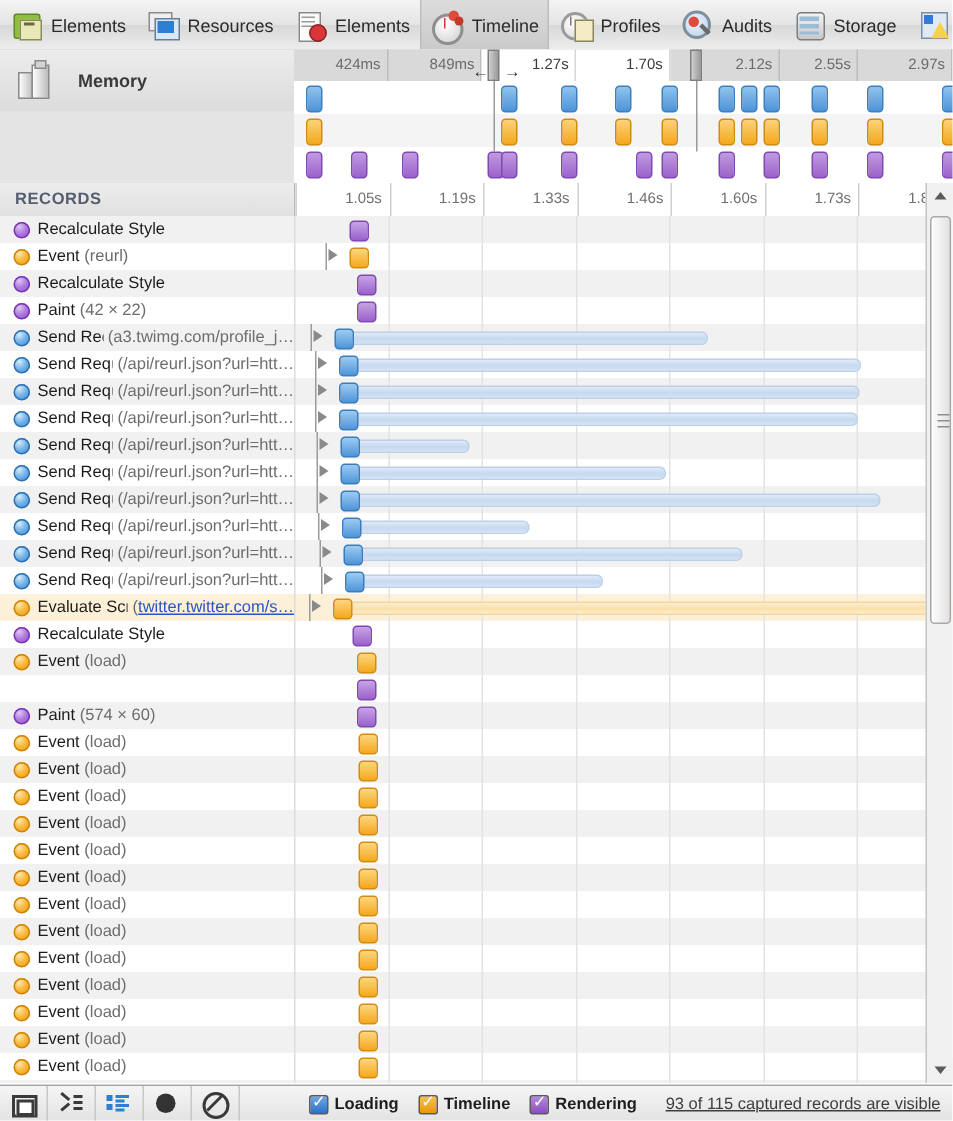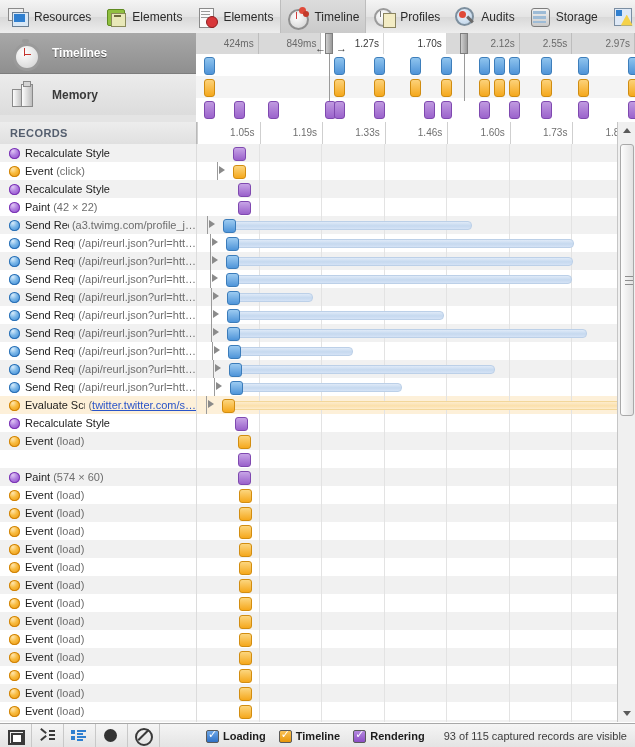--- a/index.html
+++ b/index.html
@@ -111,43 +111,43 @@
      background:linear-gradient(to bottom,#f5f5f5,#e3e3e3);border-top:1px solid #a8a8a8;
      display:flex;align-items:center;}
   .sbtn{width:31px;height:24px;border-right:1px solid #c8c8c8;position:relative;cursor:default;}
   .filters{position:absolute;left:206px;top:0;height:24px;display:flex;align-items:center;gap:13px;}
   .chk{display:flex;align-items:center;gap:4px;font-size:11px;font-weight:bold;color:#1d1d1d;}
   .cbox{width:11px;height:11px;border:1px solid #5a5a5a;border-radius:2px;position:relative;}
   .cbox:after{content:"✓";position:absolute;left:1px;top:-3px;font-size:11px;color:#fff;font-weight:bold;}
   .cb-load{background:linear-gradient(to bottom,#6fa8e8,#2f71c6);}
   .cb-script{background:linear-gradient(to bottom,#f8c257,#e89608);}
   .cb-render{background:linear-gradient(to bottom,#b488df,#8d4ec6);}
-  .stext{position:absolute;right:8px;top:0;line-height:24px;font-size:11px;color:#3d3d3d;}
+  .stext{position:absolute;right:8px;top:0;line-height:24px;font-size:11px;color:#3d3d3d;text-decoration:underline;}
 </style>
 </head>
 <body>
 
 <div class="app">
 
   <div class="toolbar" id="toolbar">
+      <div class="tab">
+        <span class="ti">
+          <i style="position: absolute; left: 2px; top: 3px; width: 16px; height: 15px; background: rgb(143, 191, 63); border: 1px solid rgb(95, 138, 33); border-radius: 2px;"></i>
+          <i style="position: absolute; left: 6px; top: 7px; width: 13px; height: 12px; background: rgb(232, 232, 184); border: 1px solid rgb(138, 138, 90);"></i>
+          <i style="position: absolute; left: 9px; top: 9px; width: 7px; height: 2px; background: rgb(106, 106, 58);"></i>
+        </span>
+        <span class="tlabel">Elements</span>
+      </div>
       <div class="tab">
         <span class="ti">
           <i style="position: absolute; left: 1px; top: 2px; width: 14px; height: 11px; background: rgb(239, 239, 239); border: 1px solid rgb(138, 138, 138);"></i>
           <i style="position: absolute; left: 5px; top: 6px; width: 15px; height: 13px; background: rgb(217, 232, 246); border: 1px solid rgb(106, 126, 146);"></i>
           <i style="position: absolute; left: 7px; top: 8px; width: 11px; height: 8px; background: rgb(47, 127, 208);"></i>
         </span>
         <span class="tlabel">Resources</span>
-      </div>
-      <div class="tab">
-        <span class="ti">
-          <i style="position: absolute; left: 2px; top: 3px; width: 16px; height: 15px; background: rgb(143, 191, 63); border: 1px solid rgb(95, 138, 33); border-radius: 2px;"></i>
-          <i style="position: absolute; left: 6px; top: 7px; width: 13px; height: 12px; background: rgb(232, 232, 184); border: 1px solid rgb(138, 138, 90);"></i>
-          <i style="position: absolute; left: 9px; top: 9px; width: 7px; height: 2px; background: rgb(106, 106, 58);"></i>
-        </span>
-        <span class="tlabel">Elements</span>
       </div>
       <div class="tab">
         <span class="ti">
           <i style="position: absolute; left: 3px; top: 2px; width: 13px; height: 18px; background: rgb(250, 250, 250); border: 1px solid rgb(138, 138, 138);"></i>
           <i style="position: absolute; left: 5px; top: 5px; width: 9px; height: 1px; background: rgb(153, 153, 153);"></i>
           <i style="position: absolute; left: 5px; top: 8px; width: 9px; height: 1px; background: rgb(153, 153, 153);"></i>
           <i style="position: absolute; left: 5px; top: 11px; width: 9px; height: 1px; background: rgb(153, 153, 153);"></i>
           <i style="position: absolute; left: 10px; top: 10px; width: 10px; height: 10px; background: rgb(216, 55, 58); border-radius: 50%; border: 1px solid rgb(142, 29, 32);"></i>
         </span>
         <span class="tlabel">Elements</span>
@@ -191,29 +191,20 @@
           <i style="position: absolute; left: 2px; top: 2px; width: 16px; height: 16px; background: rgb(223, 233, 246); border: 1px solid rgb(123, 142, 162);"></i>
           <i style="position: absolute; left: 4px; top: 4px; width: 6px; height: 6px; background: rgb(47, 127, 208);"></i>
           <i style="position: absolute; left: 9px; top: 9px; width: 12px; height: 11px; background: rgb(245, 210, 74); clip-path: polygon(50% 0px, 100% 100%, 0px 100%);"></i>
         </span>
         <span class="tlabel">Console</span>
       </div>
     </div>
 
   <div class="overview">
     <div class="ovleft" id="ovsidebar">
-        <div class="sbrow sel">
-          <span class="sbicon">
-            <i style="position: absolute; left: 3px; top: 5px; width: 22px; height: 22px; background: radial-gradient(circle at 38% 32%, rgb(255, 255, 255), rgb(207, 207, 207)); border: 3px solid rgb(154, 154, 154); border-radius: 50%;"></i>
-            <i style="position: absolute; left: 14px; top: 10px; width: 1px; height: 8px; background: rgb(196, 51, 46);"></i>
-            <i style="position: absolute; left: 14px; top: 16px; width: 7px; height: 1px; background: rgb(196, 51, 46);"></i>
-            <i style="position: absolute; left: 12px; top: 1px; width: 7px; height: 4px; background: rgb(154, 154, 154); border-radius: 2px;"></i>
-          </span>
-          <span>Timelines</span>
-        </div>
         <div class="sbrow alt">
           <span class="sbicon">
             <i style="position: absolute; left: 2px; top: 9px; width: 8px; height: 16px; background: linear-gradient(to right, rgb(253, 253, 253), rgb(195, 195, 195)); border: 1px solid rgb(138, 138, 138);"></i>
             <i style="position: absolute; left: 11px; top: 4px; width: 10px; height: 21px; background: linear-gradient(to right, rgb(253, 253, 253), rgb(189, 189, 189)); border: 1px solid rgb(138, 138, 138);"></i>
             <i style="position: absolute; left: 13px; top: 1px; width: 6px; height: 4px; background: rgb(212, 212, 212); border: 1px solid rgb(138, 138, 138);"></i>
           </span>
           <span>Memory</span>
         </div>
       </div>
     <div class="ovright">
@@ -305,21 +296,21 @@
           <div class="gl" style="left: 311.857px;"></div>
           <div class="gl" style="left: 374.429px;"></div>
           <div class="dot d-purple" style="left: 36px;"></div>
         </div>
       </div>
       <div class="row even" style="top: 18px;">
         <div class="rleft">
           <span class="bullet b-orange"></span>
           <span class="rname">Event</span>
           <span>&nbsp;</span>
-          <span class="dim">(click)</span>
+          <span class="dim">(reurl)</span>
         </div>
         <div class="vsep"></div>
         <div class="rright">
           <div class="gl" style="left: 61.5714px;"></div>
           <div class="gl" style="left: 124.143px;"></div>
           <div class="gl" style="left: 186.714px;"></div>
           <div class="gl" style="left: 249.286px;"></div>
           <div class="gl" style="left: 311.857px;"></div>
           <div class="gl" style="left: 374.429px;"></div>
           <div class="brak" style="left: 20px; top: 0px; height: 18px;"></div>

